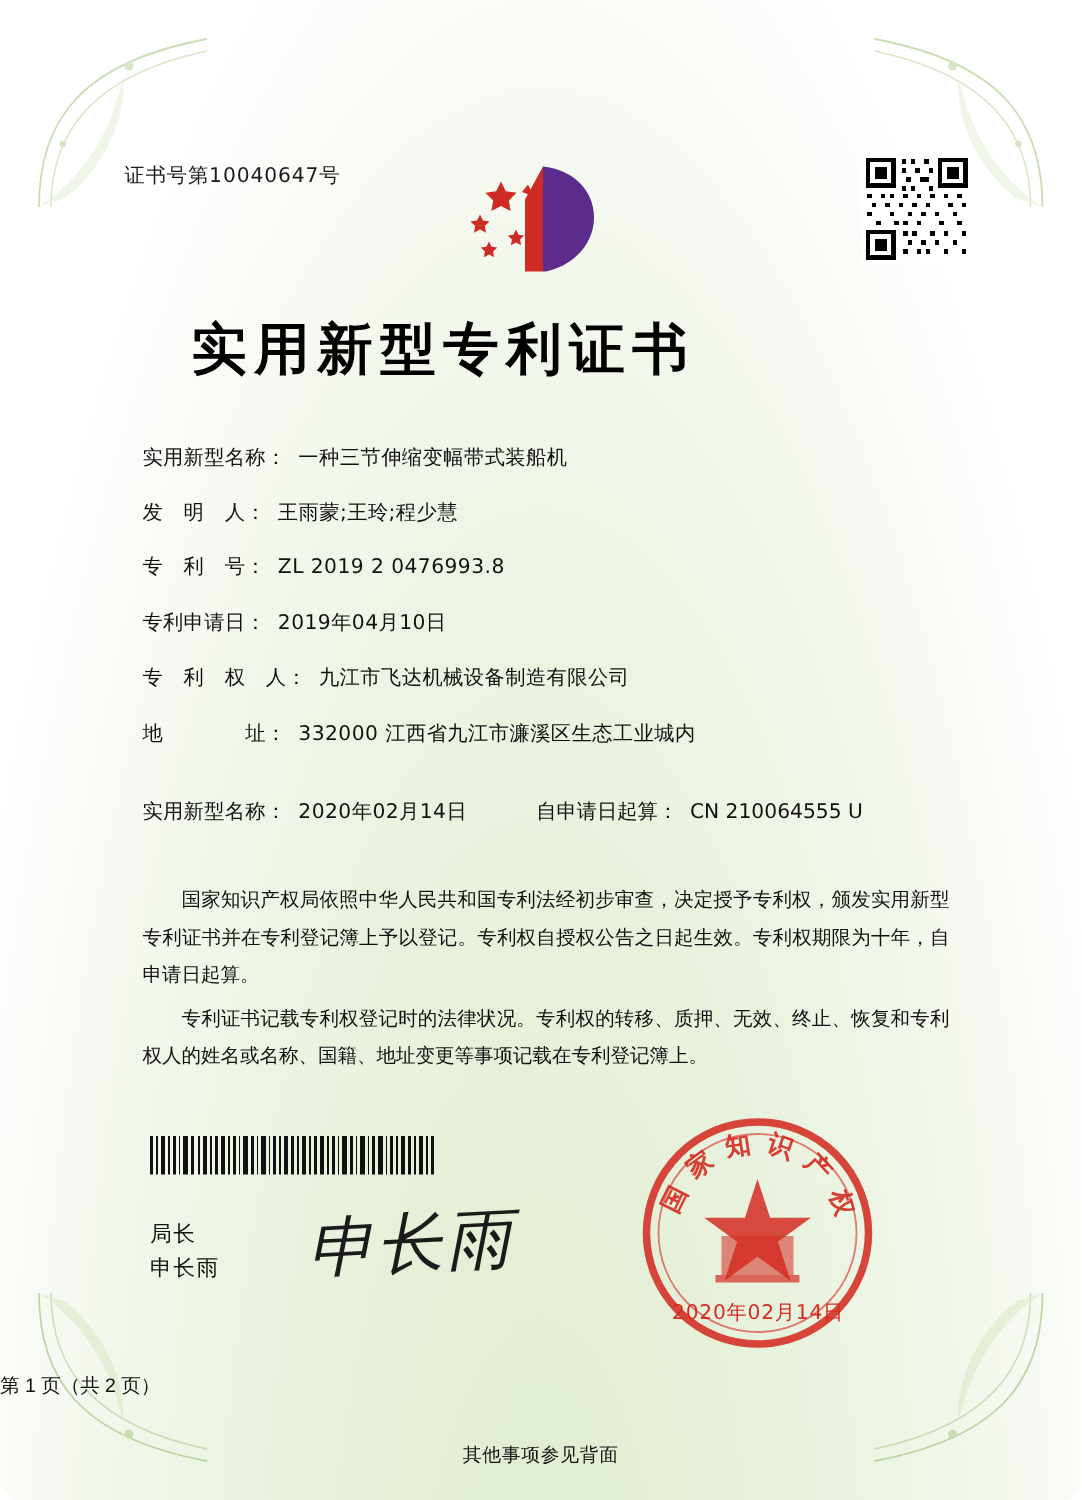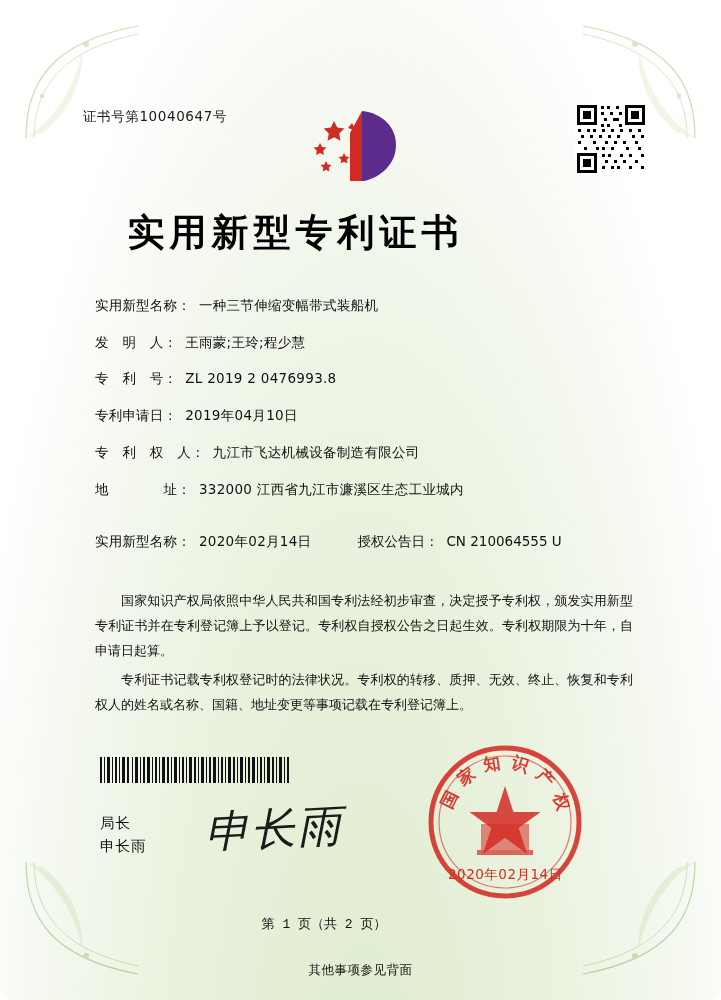--- a/index.html
+++ b/index.html
@@ -191,24 +191,24 @@
     font-family: "DejaVu Sans", sans-serif;
     letter-spacing: 0.5px;
   }
 
   
   .page-num {
     position: absolute;
     top: 915px;
     left: 0;
     width: 648px;
-    text-align: center;
+    text-align: left;
     font-size: 13px;
     color: #111111;
-    font-family: Liberation Mono, monospace;
+    font-family: Liberation Sans, sans-serif;
   }
   .footer-note {
     position: absolute;
     top: 962px;
     left: 0;
     width: 721px;
     text-align: center;
     font-size: 12.5px;
     color: #111111;
     font-family: "DejaVu Sans", sans-serif;
@@ -366,21 +366,21 @@
       <span class="field-label">专　利　权　人：</span>
       <span class="field-value">九江市飞达机械设备制造有限公司</span>
     </div>
     <div class="field-row">
       <span class="field-label">地　　　　址：</span>
       <span class="field-value">332000 江西省九江市濂溪区生态工业城内</span>
     </div>
     <div class="field-row inline2">
       <span class="field-label">实用新型名称：</span>
       <span class="field-value">2020年02月14日</span>
-      <span class="field-label2">授权公告日：</span>
+      <span class="field-label2">自申请日起算：</span>
       <span class="field-value2">CN 210064555 U</span>
     </div>
   </div>
 
   <div class="body-text">
     <p>国家知识产权局依照中华人民共和国专利法经初步审查，决定授予专利权，颁发实用新型专利证书并在专利登记簿上予以登记。专利权自授权公告之日起生效。专利权期限为十年，自申请日起算。</p>
     <p>专利证书记载专利权登记时的法律状况。专利权的转移、质押、无效、终止、恢复和专利权人的姓名或名称、国籍、地址变更等事项记载在专利登记簿上。</p>
   </div>
 
   <div class="barcode">

